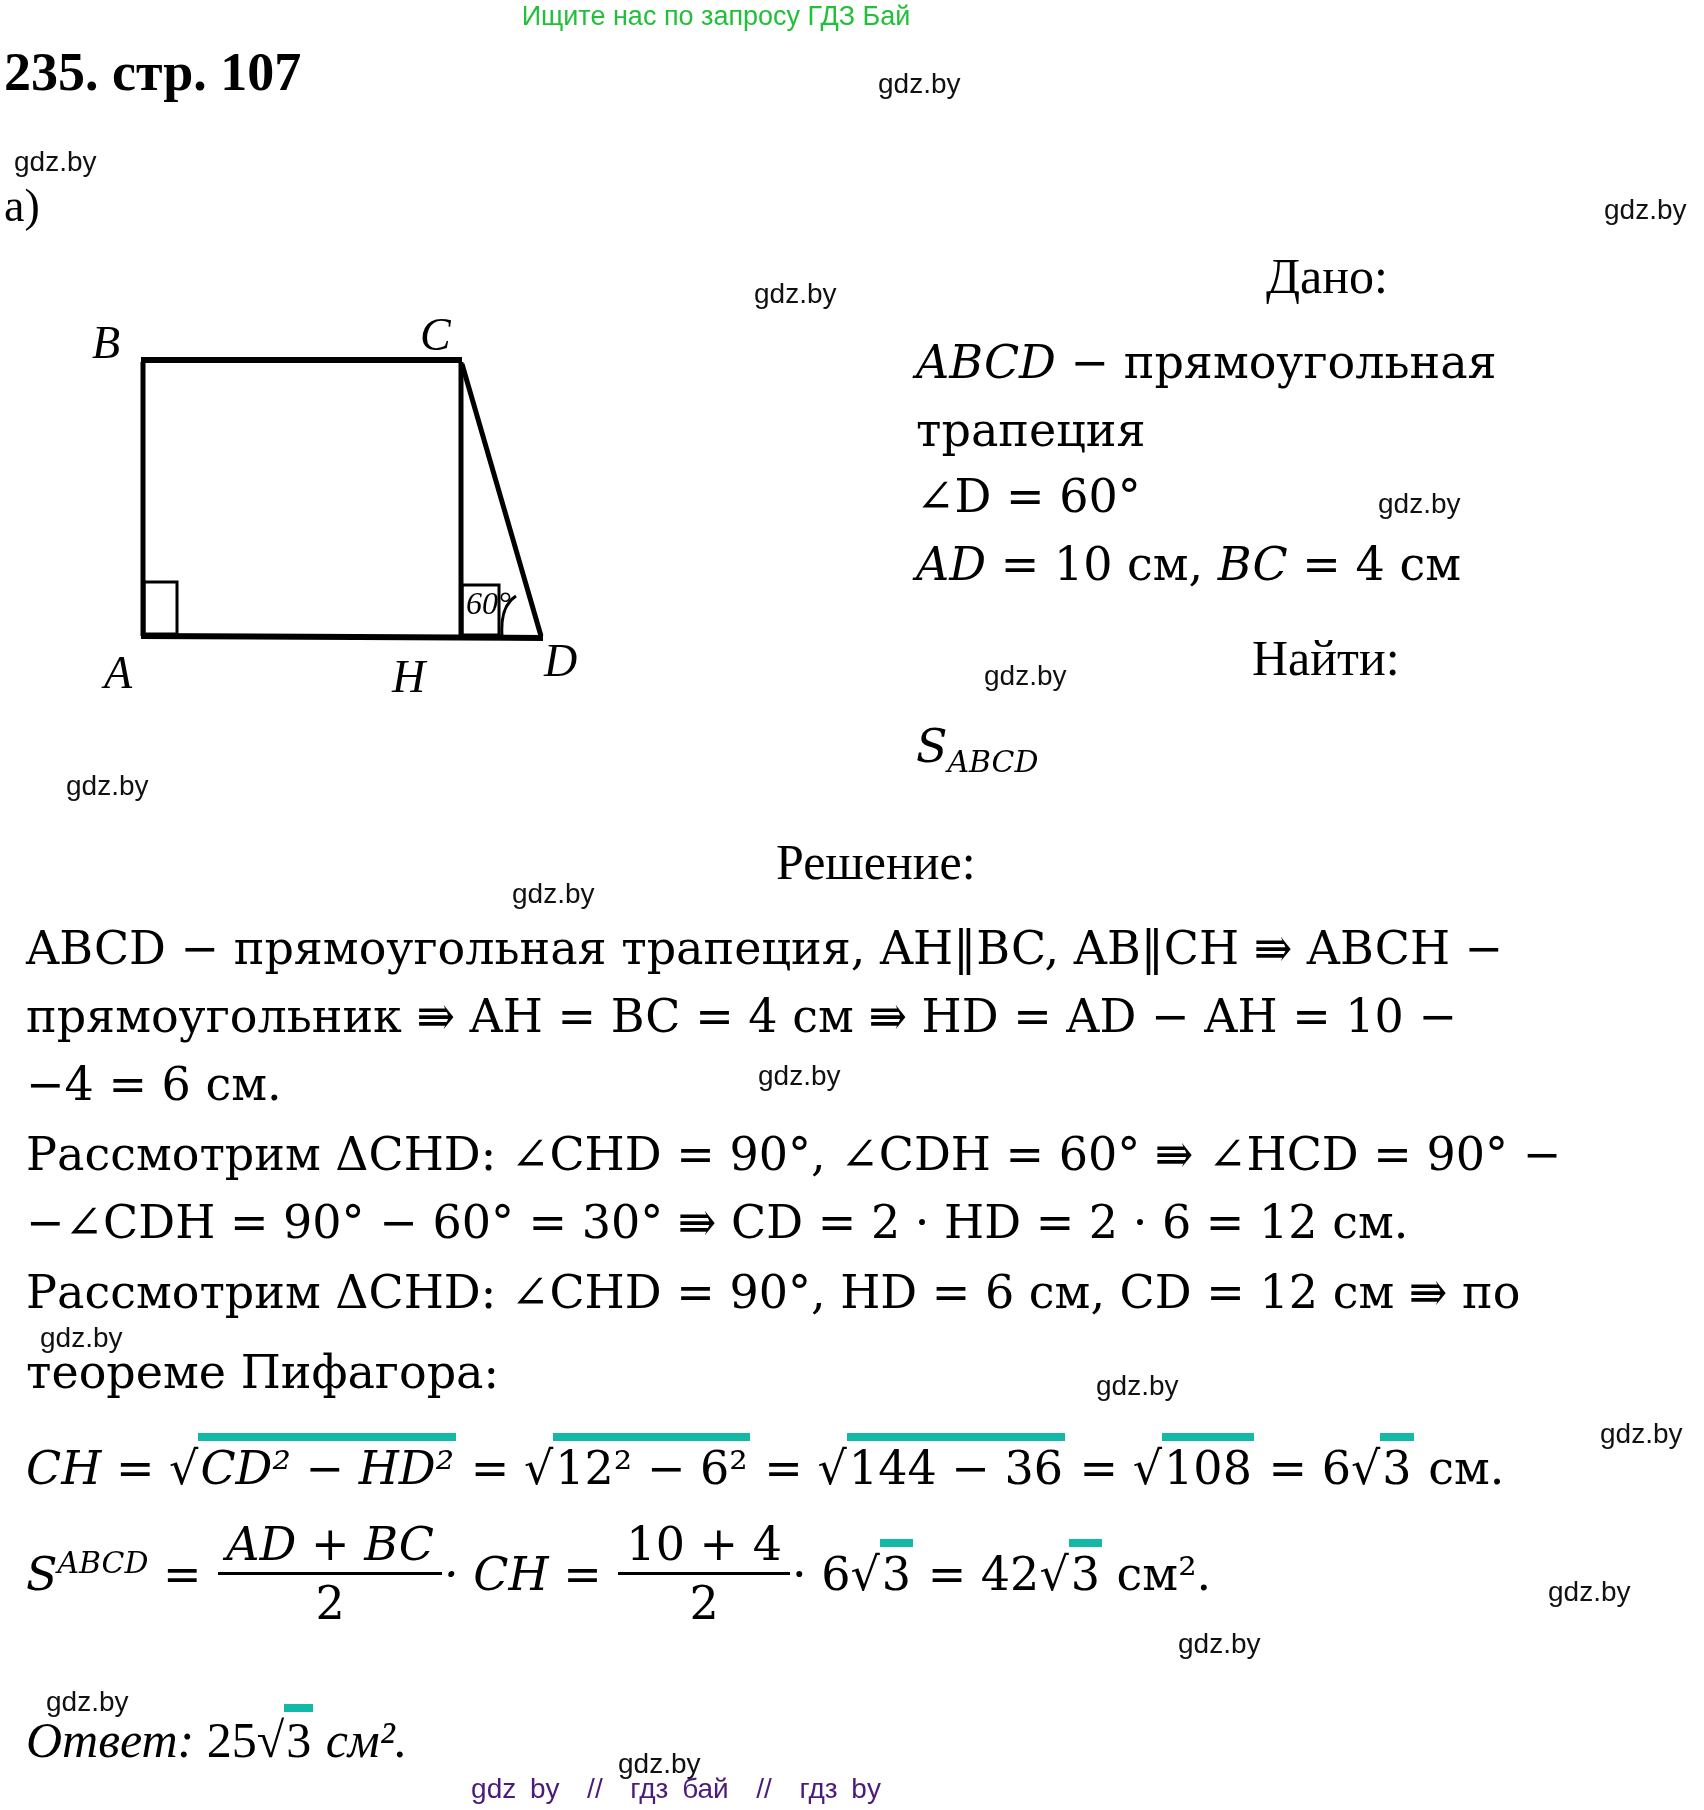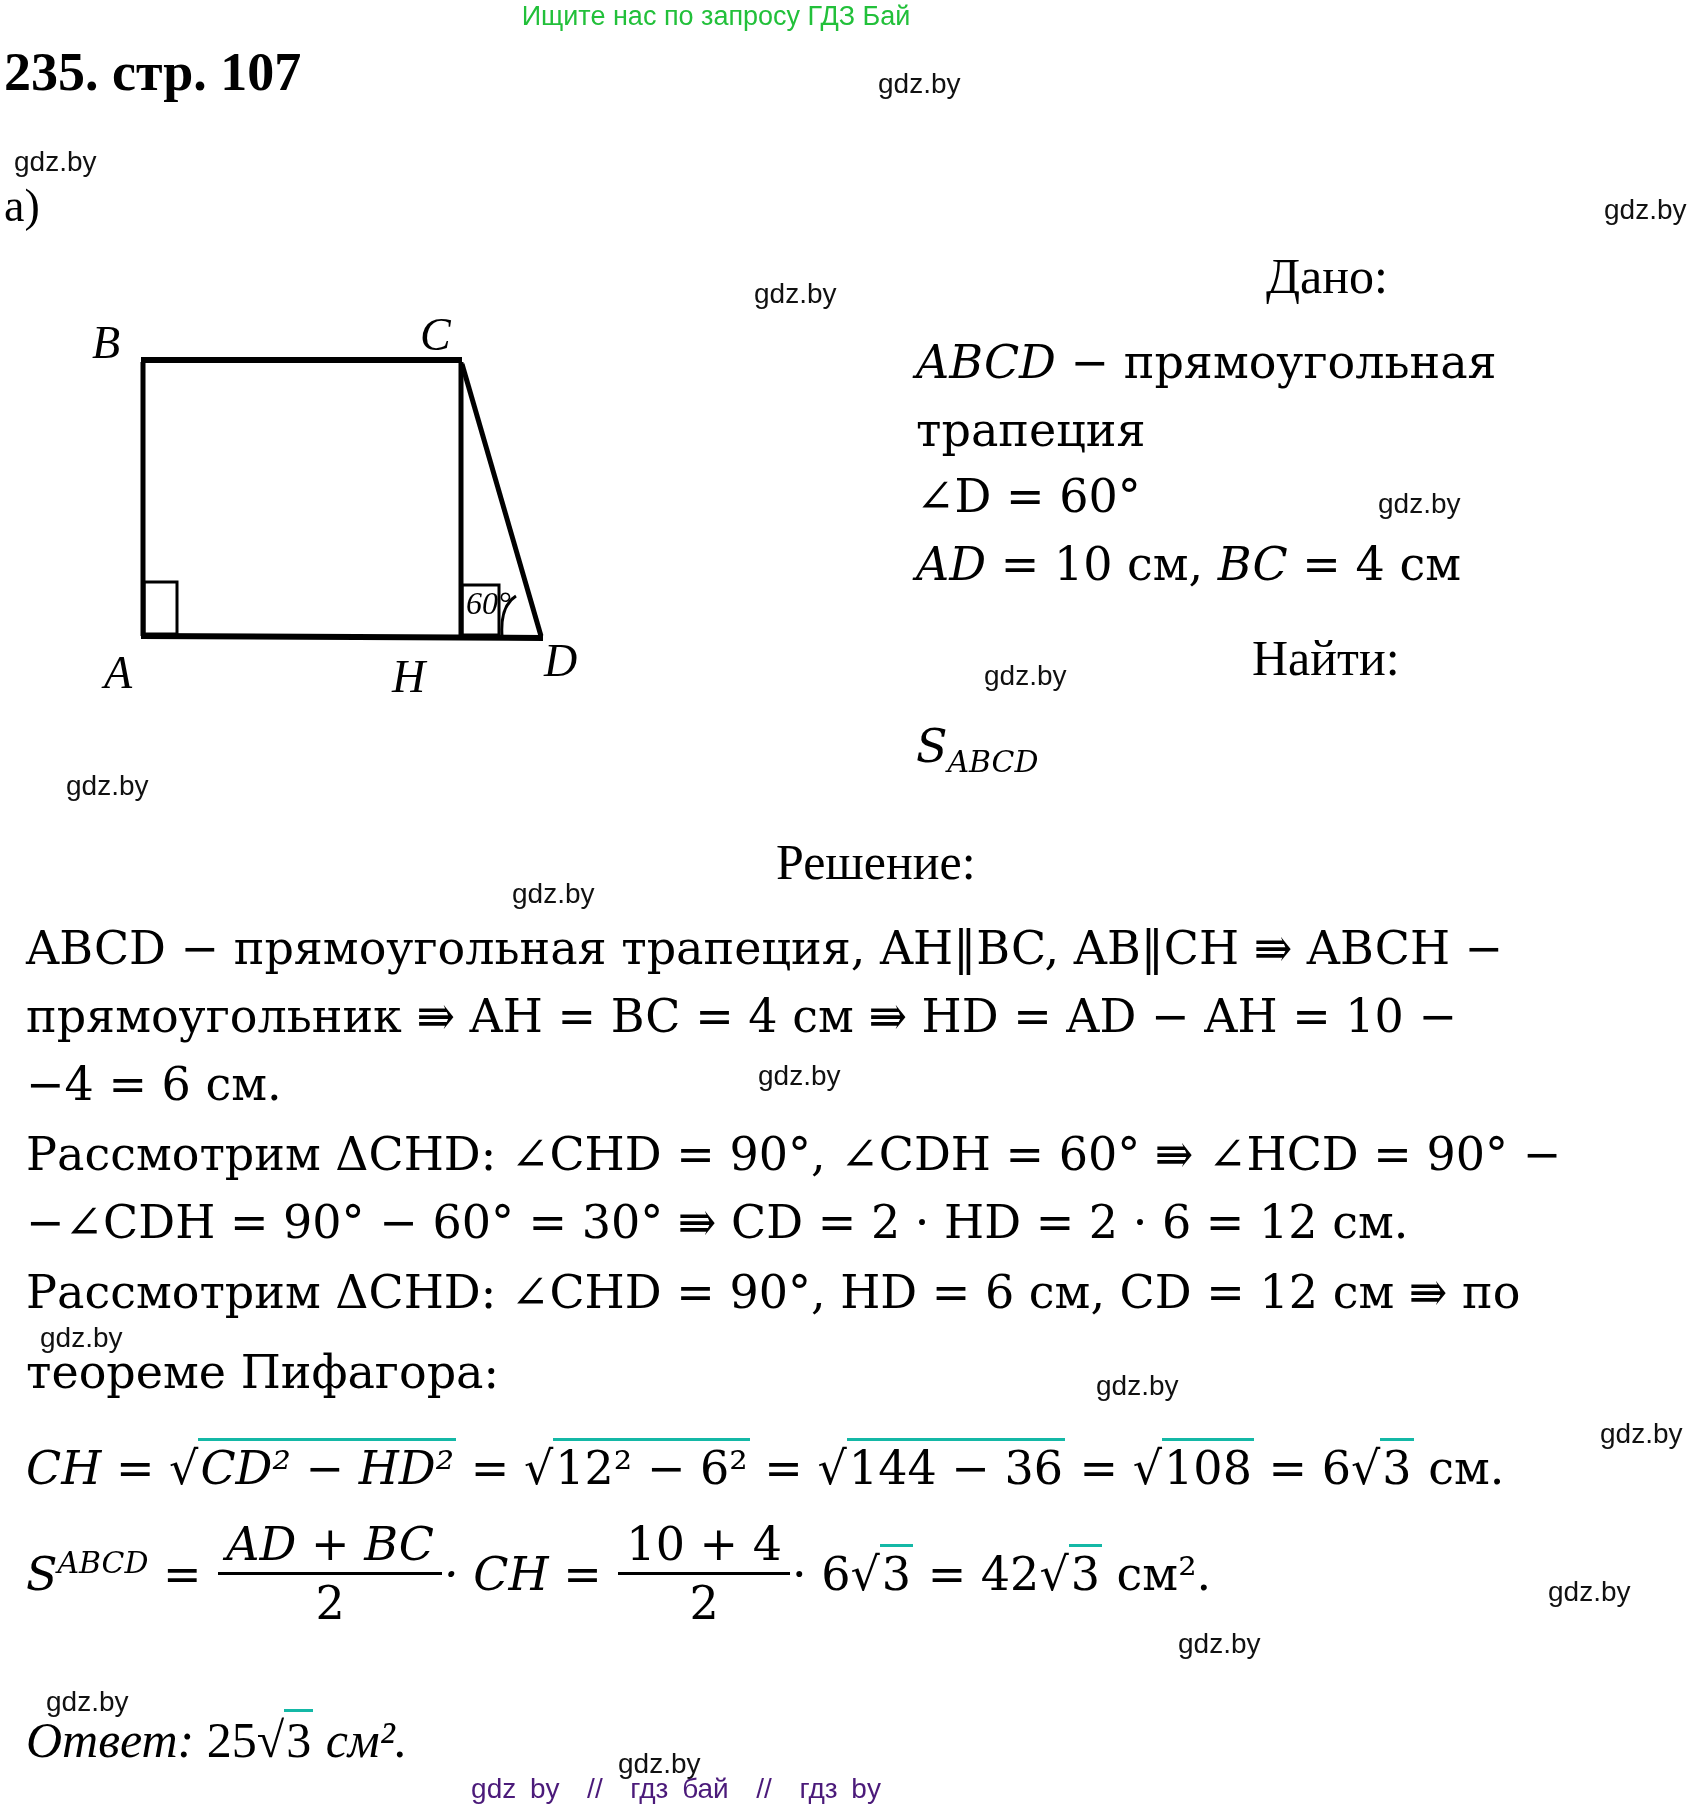--- a/index.html
+++ b/index.html
@@ -11,21 +11,21 @@
   .title { left: 4px; top: 42px; font-family: "Liberation Serif", serif; font-weight: bold; font-size: 54px; line-height: 60px; }
   .part { left: 4px; top: 180px; font-family: "Liberation Serif", serif; font-size: 46px; line-height: 52px; }
   .head { font-family: "Liberation Serif", serif; font-size: 50px; line-height: 56px; }
   .line { font-family: "DejaVu Serif", serif; font-size: 46px; line-height: 56px; margin-top: 16px; }
   .m { font-style: italic; }
   sub { font-size: 0.65em; }
   .frac { display: inline-flex; flex-direction: column; align-items: center; vertical-align: middle; margin: 0 6px; }
   .frac .num { padding: 0 4px; line-height: 56px; }
   .frac .den { border-top: 3px solid #000; padding: 0 4px; line-height: 56px; width: 100%; text-align: center; }
   .sqrt { display: inline-block; }
-  .sqrt .rad { border-top: 3px solid #14b8a6; padding: 0 2px; }
+  .sqrt .rad { border-top: 8px solid #14b8a6; padding: 0 2px; }
   .answer { left: 26px; top: 1712px; font-family: "Liberation Serif", serif; font-size: 50px; line-height: 56px; }
   .answer .lbl { font-style: italic; }
   .answer .unit { font-style: italic; }
   svg text { font-family: "Liberation Serif", serif; font-style: italic; }
 </style>
 </head>
 <body>
 
 <div class="abs promo">Ищите нас по запросу ГДЗ Бай</div>
 

